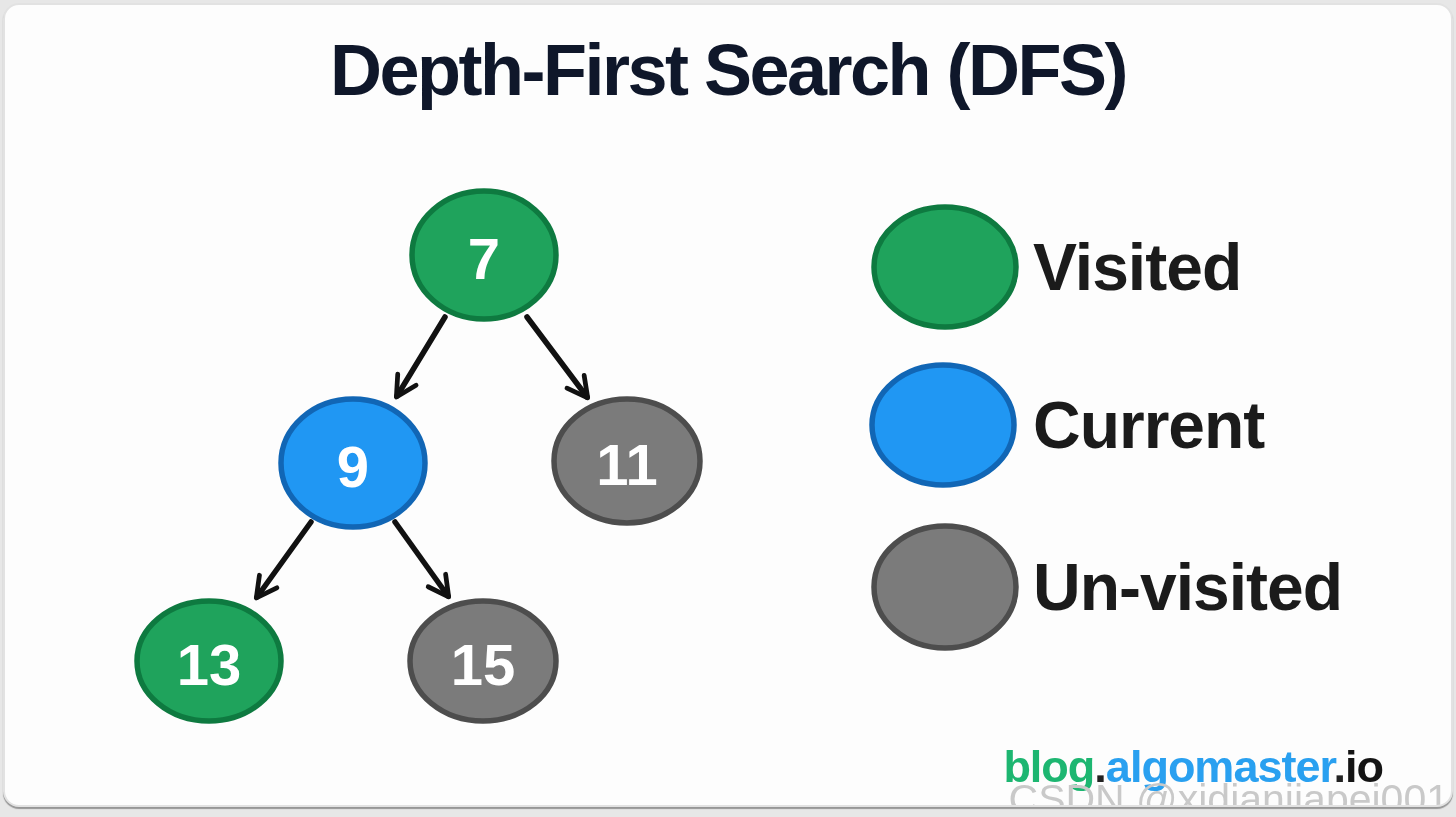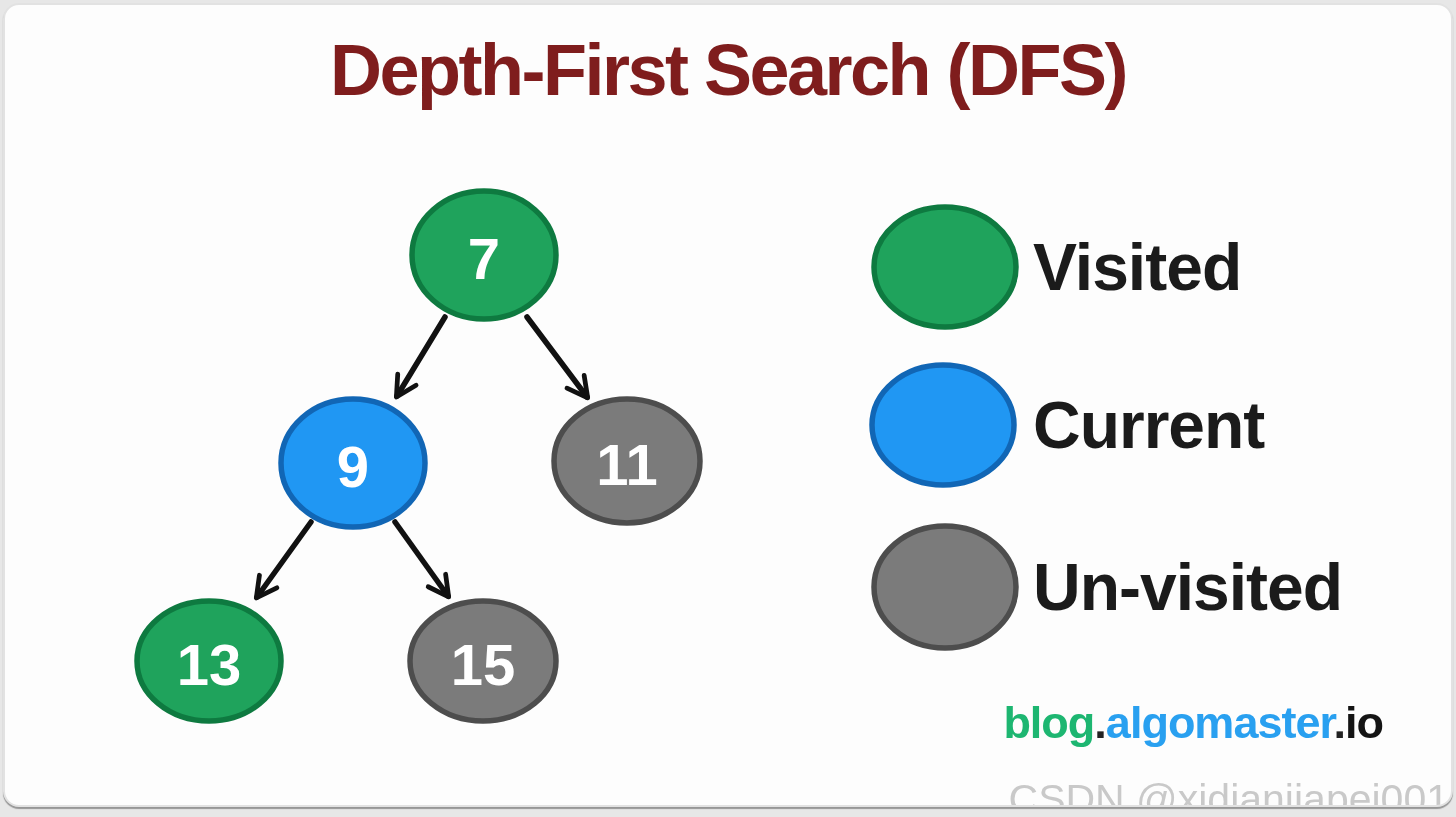--- a/index.html
+++ b/index.html
@@ -19,21 +19,21 @@
     box-shadow: 0 2px 1px rgba(0,0,0,0.35);
     overflow: hidden;
   }
   .page-title {
     position: absolute;
     top: 24px; left: 0; width: 100%;
     text-align: center;
     font-size: 72px;
     font-weight: 800;
     letter-spacing: -2.5px;
-    color: #7f1d1d;
+    color: #0f172a;
     white-space: nowrap;
   }
   svg.diagram {
     position: absolute;
     left: 0; top: 0;
     width: 1450px; height: 804px;
   }
   .node-label {
     fill: #ffffff;
     font-family: "Liberation Sans", sans-serif;
@@ -51,21 +51,21 @@
     dominant-baseline: central;
   }
   .edge {
     stroke: #111111;
     stroke-width: 5.5;
     stroke-linecap: round;
     fill: none;
   }
   .brand {
     position: absolute;
-    top: 692px; right: 68px;
+    top: 736px; right: 68px;
     font-size: 45px;
     font-weight: 800;
     letter-spacing: -1px;
     white-space: nowrap;
   }
   .watermark {
     position: absolute;
     top: 771px; right: 2px;
     font-size: 41px;
     font-weight: 400;

